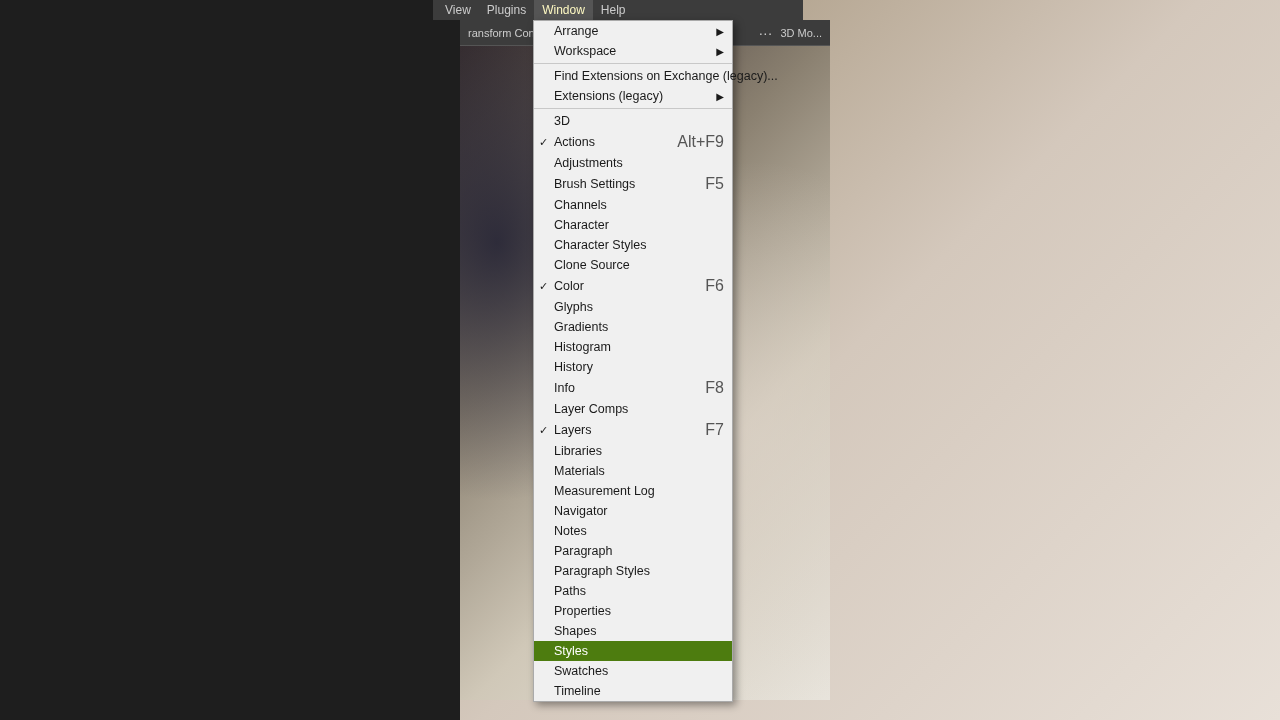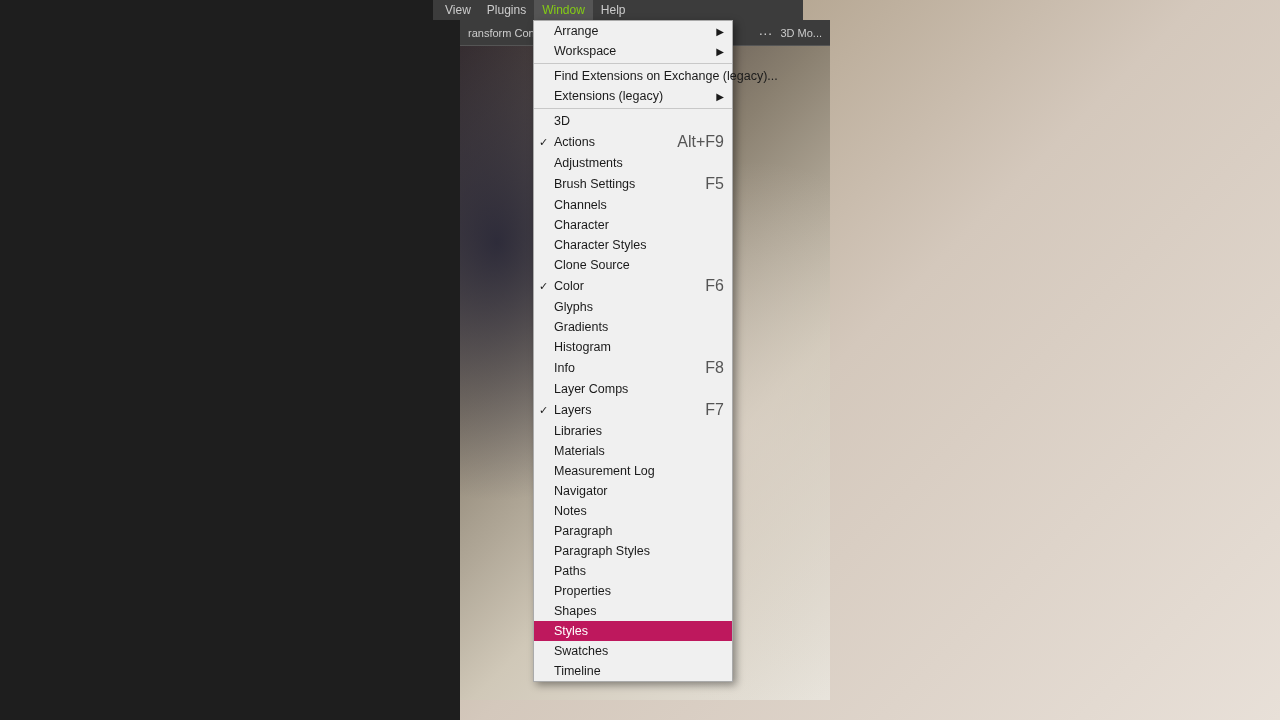--- a/index.html
+++ b/index.html
@@ -38,21 +38,21 @@
       font-size: 12px;
       padding: 0 8px;
       height: 100%;
       display: flex;
       align-items: center;
       cursor: pointer;
     }
 
     .menubar-item:hover, .menubar-item.active {
       background: #555;
-      color: #84cc16;
+      color: #fef9c3;
     }
 
     
     .optionsbar {
       position: absolute;
       top: 20px; left: 460px;
       width: 370px;
       height: 26px;
       background: #3c3c3c;
       display: flex;
@@ -98,21 +98,21 @@
       padding: 2px 8px 2px 20px;
       color: #1a1a1a;
       font-size: 12.5px;
       cursor: pointer;
       white-space: nowrap;
       min-height: 20px;
       position: relative;
     }
 
     .menu-item.highlighted {
-      background: #be185d;
+      background: #4d7c0f;
       color: white;
     }
 
     .menu-item .checkmark {
       position: absolute;
       left: 5px;
       font-size: 11px;
     }
 
     .menu-item .shortcut {
@@ -257,20 +257,23 @@
   </div>
 
   <div class="menu-item">
     <span>Gradients</span>
   </div>
 
   <div class="menu-item">
     <span>Histogram</span>
   </div>
 
+  <div class="menu-item">
+    <span>History</span>
+  </div>
 
   <div class="menu-item">
     <span>Info</span>
     <span class="shortcut">F8</span>
   </div>
 
   <div class="menu-item">
     <span>Layer Comps</span>
   </div>
 

